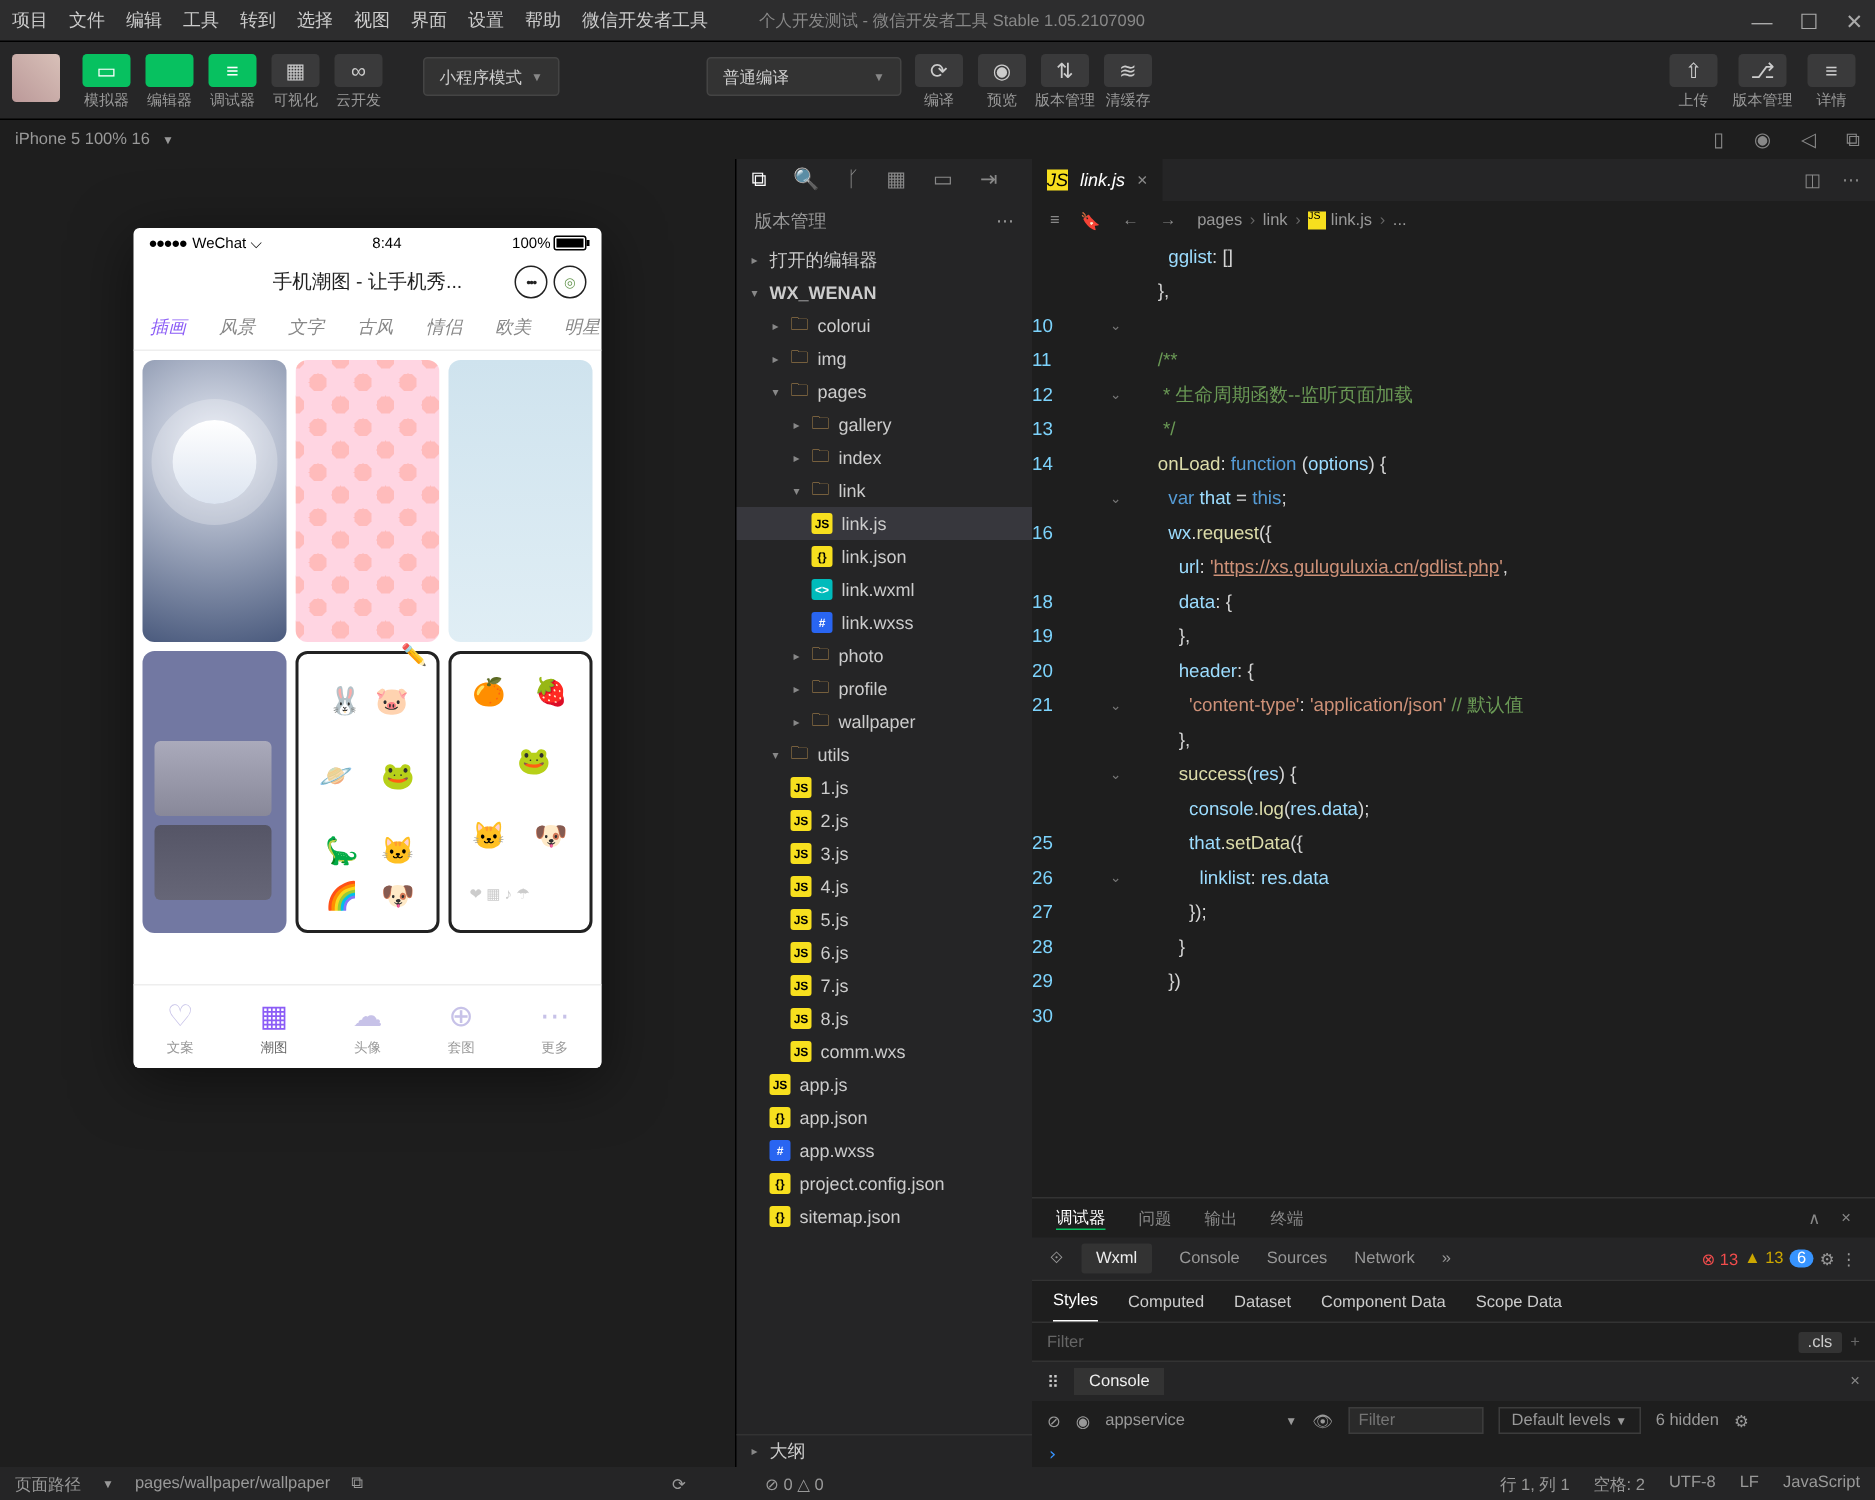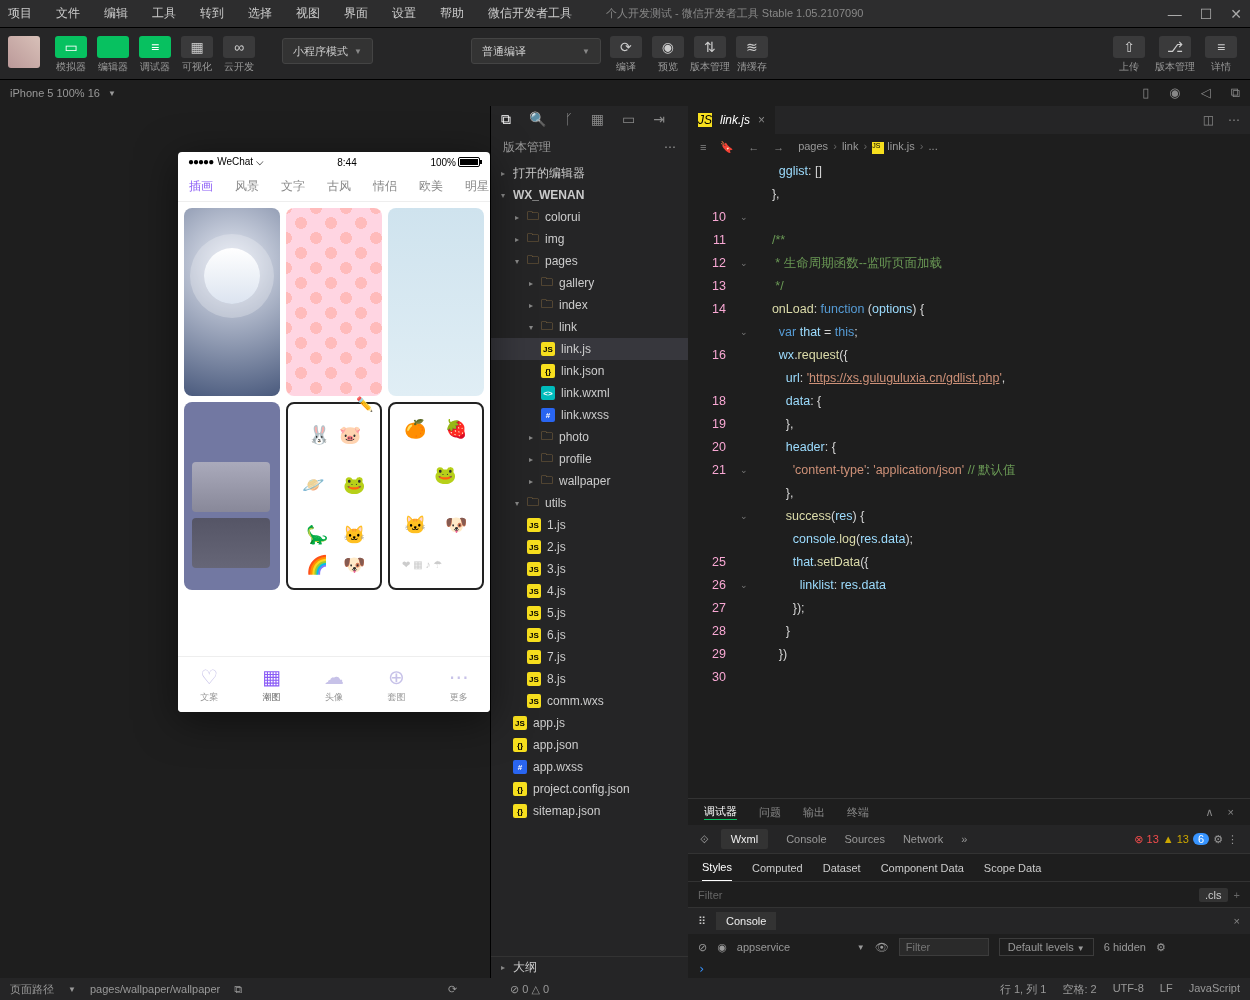--- a/index.html
+++ b/index.html
@@ -15,32 +15,32 @@
 .tbtn.green .ic { background:#07c160; color:#fff; }
 .tbtn .lb { font-size:10px; color:#999; }
 .tsel { display:flex; align-items:center; height:26px; background:#333; border:1px solid #444; border-radius:3px; padding:0 10px; font-size:11px; color:#ccc; margin-top:6px; gap:6px; }
 .tsel .cd { font-size:8px; color:#888; }
 .tgap { width:14px; }
 .toolbar .right { margin-left:auto; display:flex; gap:4px; }
 .sim-hdr { height:26px; background:#1e1e1e; display:flex; align-items:center; padding:0 10px; gap:8px; font-size:11px; color:#999; }
 .sim-hdr .cd { font-size:8px; }
 .sim-hdr .icons { margin-left:auto; display:flex; gap:20px; font-size:13px; color:#888; }
 .main { display:flex; height:calc(1000px - 28px - 52px - 26px - 22px); }
-.simcol { width:490px; background:#1e1e1e; display:flex; justify-content:flex-end; padding-top:46px; }
+.simcol { width:490px; background:#1e1e1e; display:flex; justify-content:center; padding-top:46px; }
 .phone { width:312px; height:560px; background:#fff; border-radius:4px; box-shadow:0 8px 40px rgba(0,0,0,.5); overflow:hidden; position:relative; }
 .pstat { height:20px; display:flex; align-items:center; padding:0 10px; font-size:10px; color:#000; justify-content:space-between; }
 .pstat .dots::before{content:'●●●●●'; letter-spacing:-1px; margin-right:4px;}
 .pstat .batt{display:inline-flex;align-items:center;gap:2px;} .pstat .batt .b{width:22px;height:10px;border:1px solid #000;border-radius:2px;position:relative;} .pstat .batt .b::after{content:'';position:absolute;right:-3px;top:2px;width:2px;height:4px;background:#000;} .pstat .batt .f{position:absolute;left:1px;top:1px;bottom:1px;right:1px;background:#000;}
 .pnav { height:32px; display:flex; align-items:center; justify-content:center; font-size:13px; color:#222; position:relative; }
 .pnav .caps { position:absolute; right:10px; display:flex; gap:4px; }
 .pnav .cap { width:22px; height:22px; border:1px solid #222; border-radius:50%; display:flex; align-items:center; justify-content:center; font-size:9px; }
 .pnav .cap.m::before{content:'•••';letter-spacing:-1px;}
 .pnav .cap.c::before{content:'◎';}
 .ptabs { height:30px; display:flex; align-items:center; font-size:12px; border-bottom:1px solid #eee; }
-.ptabs .t{ flex:0 0 auto; padding:0 11px; color:#888;} .ptabs .t.act{ color:#8b5cf6; font-weight:500; }
+.ptabs .t{ flex:0 0 auto; padding:0 11px; color:#888;font-style:italic;} .ptabs .t.act{ color:#8b5cf6; font-weight:500; }
 .pgrid { padding:6px; display:grid; grid-template-columns:repeat(3,1fr); gap:6px; }
 .pcard { height:188px; border-radius:8px; }
 .c1{background:radial-gradient(circle at 50% 30%,#e8ecf5,#4a5a7d);position:relative;overflow:hidden;}
 .c1::after{content:'';position:absolute;left:20px;top:40px;width:56px;height:56px;border-radius:50%;background:linear-gradient(#fff,#dce4f0);box-shadow:0 0 0 14px rgba(255,255,255,.25);}
 .c2{background:#ffd5e2;background-image:radial-gradient(#fbb 6px,transparent 6px),radial-gradient(#fbb 6px,transparent 6px);background-size:30px 30px;background-position:0 0,15px 15px;}
 .c3{background:linear-gradient(#cfe3ee,#e0eef5);}
 .c4{background:#7278a2;position:relative;overflow:hidden;}
 .c4 .p1{position:absolute;left:8px;top:60px;width:78px;height:50px;background:linear-gradient(#aab,#889);border-radius:4px;}
 .c4 .p2{position:absolute;left:8px;top:116px;width:78px;height:50px;background:linear-gradient(#556,#667);border-radius:4px;}
 .c5,.c6{background:#fff;border:2px solid #222;position:relative;}
@@ -60,21 +60,21 @@
 .node .ar{width:8px;font-size:8px;color:#888;display:inline-block;text-align:center;}
 .node .ficon{width:14px;height:14px;border-radius:2px;display:inline-flex;align-items:center;justify-content:center;font-size:8px;font-weight:bold;}
 .fjs{background:#f7df1e;color:#000;} .fjson{background:#f7df1e;color:#000;} .fwxml{background:#0bb;color:#fff;} .fwxss{background:#2965f1;color:#fff;} .fwxs{background:#f7df1e;color:#000;}
 .editor { flex:1; background:#1e1e1e; display:flex; flex-direction:column; min-width:0;}
 .etabs { height:28px; background:#252526; display:flex; align-items:stretch; }
 .etab { background:#1e1e1e; color:#fff; display:flex; align-items:center; padding:0 10px; gap:8px; font-size:12px; font-style:italic; }
 .etab .x{color:#888;font-style:normal;}
 .etop { height:26px; display:flex; align-items:center; padding:0 12px; gap:14px; color:#888; font-size:11px;}
 .etop .bc{color:#999;} .etop .bc .sep{margin:0 2px;color:#666;}
 .code { flex:1; font-family:Consolas,monospace; font-size:12.5px; line-height:23px; position:relative; display:flex; overflow:hidden;}
-.gut { width:52px; text-align:right; padding-right:14px; color:#f9a8d4; }
+.gut { width:52px; padding-right:14px; color:#7dd3fc; }
 .fold { width:18px; color:#777; font-size:9px; }
 .src { flex:1; white-space:pre; color:#d4d4d4; }
 .k{color:#569cd6;} .s{color:#ce9178;} .c{color:#6a9955;} .f{color:#dcdcaa;} .p{color:#9cdcfe;} .url{color:#ce9178;text-decoration:underline;}
 .panel { background:#1e1e1e; border-top:1px solid #333; }
 .ptabs2 { height:26px; display:flex; align-items:center; gap:22px; padding:0 16px; color:#888; font-size:11px;}
 .ptabs2 .a{color:#fff;border-bottom:1px solid #07c160;}
 .ptabs2 .r{margin-left:auto;display:flex;gap:14px;}
 .dtabs { height:28px; background:#252526; display:flex; align-items:center; gap:18px; padding:0 12px; font-size:11px; color:#999;}
 .dtabs .a{background:#333;color:#eee;padding:4px 10px;border-radius:2px;}
 .dtabs .badges{margin-left:auto;display:flex;gap:4px;align-items:center;}
@@ -93,21 +93,21 @@
 .cmsg{background:#3a0000;padding:6px 10px;font-family:Consolas,monospace;font-size:11px;color:#f48771;line-height:15px;}
 .cmsg a{color:#5da9dd;text-decoration:underline;}
 .cpr{padding:2px 10px;color:#3794ff;font-family:Consolas,monospace;}
 .status { position:absolute; bottom:0; left:0; right:0; height:22px; background:#252526; display:flex; align-items:center; padding:0 10px; font-size:11px; color:#999; gap:14px;}
 .status .r{margin-left:auto;display:flex;gap:16px;}
 </style>
 </head>
 <body>
 
 <div class="menubar">
-  <span id="menu-items" style="display: inline-flex; gap: 24px; justify-content: center;">
+  <span id="menu-items" style="display: inline-flex; gap: 14px; justify-content: center;">
       <span class="mi">项目</span> 
       <span class="mi">文件</span> 
       <span class="mi">编辑</span> 
       <span class="mi">工具</span> 
       <span class="mi">转到</span> 
       <span class="mi">选择</span> 
       <span class="mi">视图</span> 
       <span class="mi">界面</span> 
       <span class="mi">设置</span> 
       <span class="mi">帮助</span> 
@@ -205,20 +205,27 @@
     <div class="phone">
       <div class="pstat">
         <span><span class="dots"></span><span>WeChat</span> <span>⌵</span></span>
         <span>8:44</span>
         <span class="batt">
             <span>100%</span>
             <span class="b">
               <span class="f"></span>
             </span>
           </span>
+      </div>
+      <div class="pnav">
+        <span>手机潮图 - 让手机秀...</span>
+        <div class="caps">
+            <div class="cap m"></div>
+            <div class="cap c"></div>
+          </div>
       </div>
       <div class="ptabs" id="ptabs">
           <span class="t act">插画</span>
           <span class="t">风景</span>
           <span class="t">文字</span>
           <span class="t">古风</span>
           <span class="t">情侣</span>
           <span class="t">欧美</span>
           <span class="t">明星</span>
         </div>

